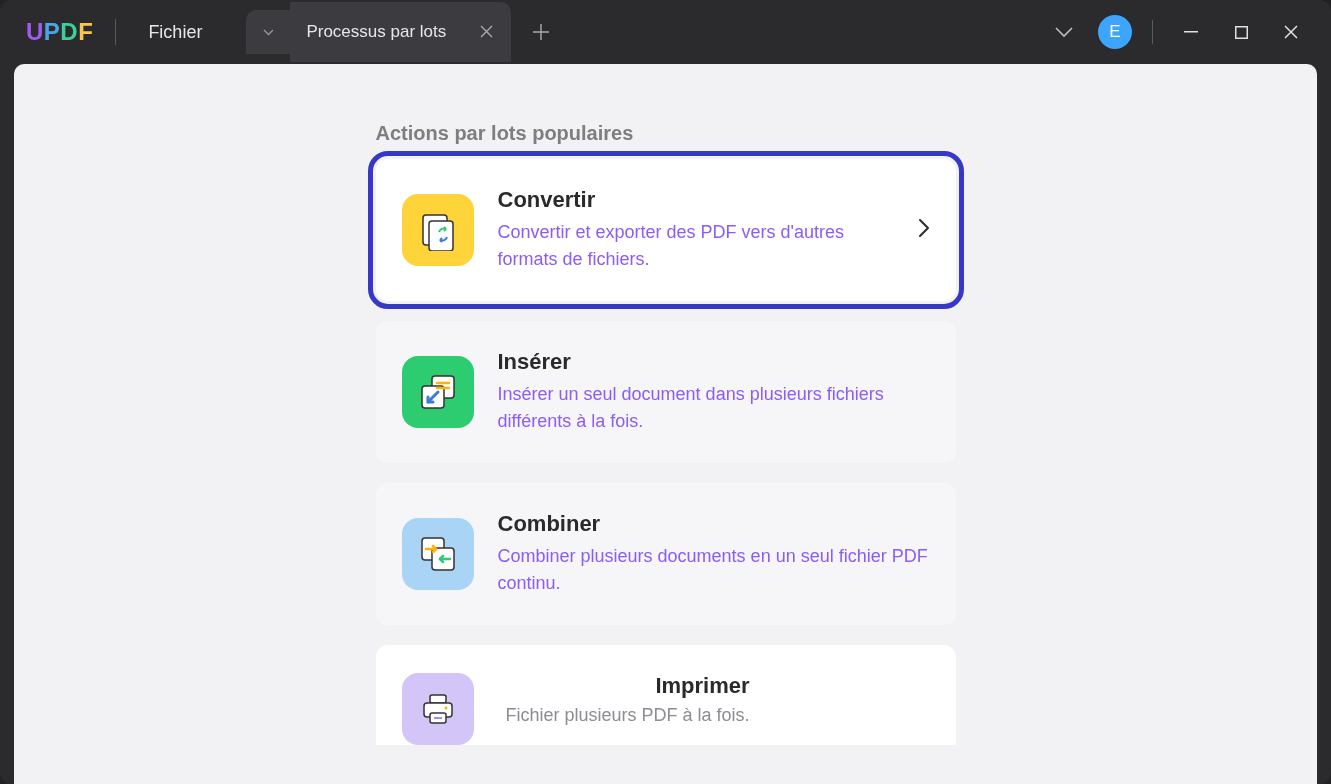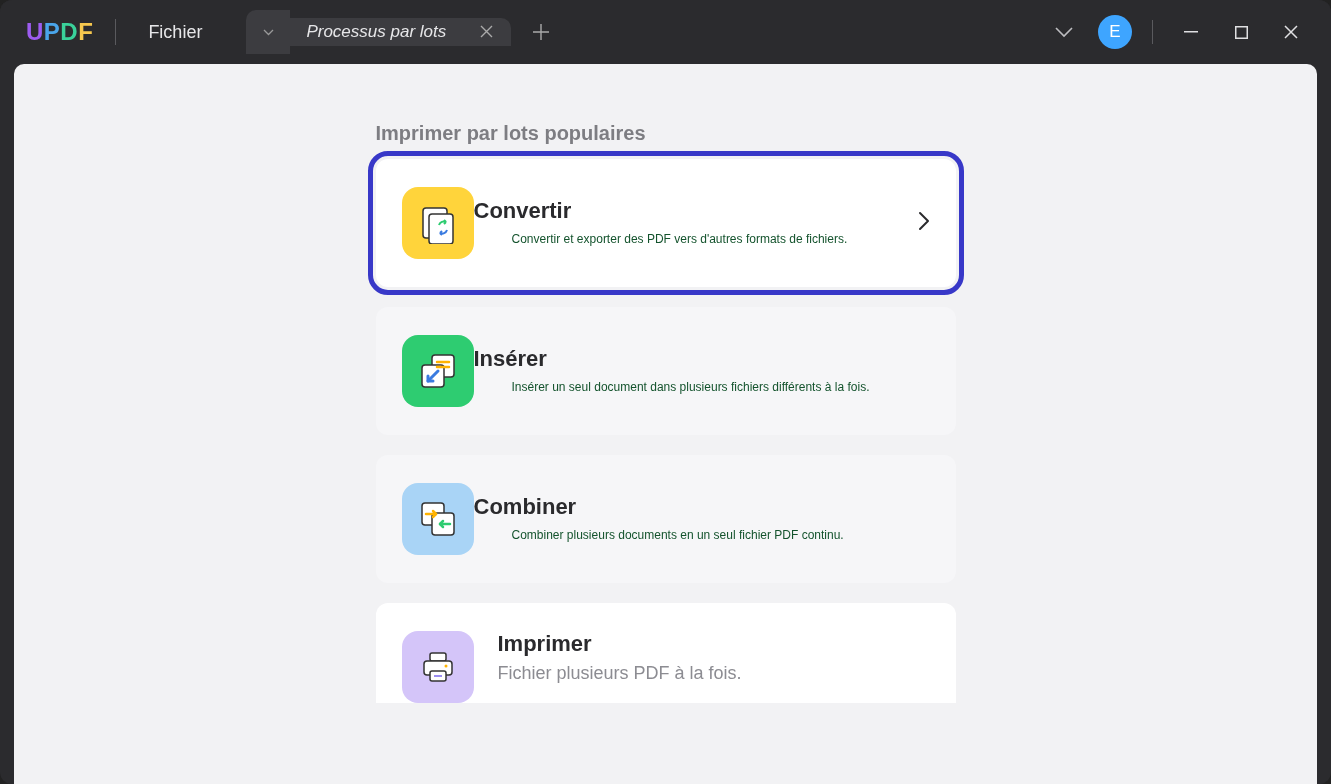--- a/index.html
+++ b/index.html
@@ -72,27 +72,26 @@
       align-items: center;
       justify-content: center;
       color: #aaa;
       cursor: pointer;
       background: #3c3c40;
       border-top-left-radius: 10px;
       border-bottom-left-radius: 0;
     }
     .tab {
       background: #3c3c40;
-      height: 28px;
+      height: 60px;
       display: flex;
       align-items: center;
       padding: 0 16px;
       border-top-right-radius: 10px;
       gap: 32px;
-      font-style: italic;
     }
     .tab-label {
       color: #e6e6e8;
       font-size: 17px;
     }
     .tab-close {
       color: #aaa;
       cursor: pointer;
       font-size: 18px;
       padding: 2px;
@@ -179,20 +178,21 @@
       font-weight: 700;
       margin-bottom: 14px;
     }
     
     .card {
       background: #fff;
       border-radius: 12px;
       padding: 28px 26px;
       display: flex;
       align-items: center;
+      gap: 24px;
       cursor: pointer;
       margin-bottom: 20px;
     }
     .card.highlighted {
       outline: 5px solid #3838c8;
       outline-offset: 3px;
     }
     .card.muted {
       background: #f6f6f8;
     }
@@ -206,43 +206,43 @@
       justify-content: center;
     }
     .card .text-area { flex: 1; }
     .card .card-title {
       font-size: 22px;
       font-weight: 700;
       color: #2a2a2d;
       margin-bottom: 6px;
     }
     .card .card-desc {
-      font-size: 12px;
-      color: #14532d;
+      font-size: 18px;
+      color: #8b5cf6;
       line-height: 1.5;
-      margin-left: 38px;
     }
     .card .chev {
       color: #2a2a2d;
       flex-shrink: 0;
     }
     
     .ic-yellow { background: #ffd43b; }
     .ic-blue   { background: #a9d4f6; }
     .ic-green  { background: #2ecc71; }
     .ic-purple { background: #d4c5f9; }
     
     .print-card { 
       background: #fff;
       border-radius: 12px 12px 0 0;
       padding: 28px 26px 0 26px;
       display: flex;
       align-items: flex-start;
-      gap: 24px;
-      cursor: pointer;
+      gap: 32px;
+      cursor: pointer;
+      text-align: right;
     }
     .print-card .icon-box {
       width: 72px;
       height: 72px;
       border-radius: 16px;
       flex-shrink: 0;
       display: flex;
       align-items: center;
       justify-content: center;
     }
@@ -319,21 +319,21 @@
           <svg width="14" height="14" viewBox="0 0 14 14">
               <path d="M1 1L13 13M13 1L1 13" stroke="#e0e0e2" stroke-width="1.5"></path>
             </svg>
         </div>
       </div>
     </div>
   </div>
 
   <div class="content-area">
     <div class="inner">
-      <div class="section-title">Imprimer par lots populaires</div>
+      <div class="section-title">Actions par lots populaires</div>
 
       <div class="card highlighted">
         <div class="icon-box ic-yellow">
           <svg width="42" height="42" viewBox="0 0 42 42" fill="none">
             <rect x="6" y="6" width="24" height="30" rx="3" fill="#fff" stroke="#333" stroke-width="1.5"></rect>
             <rect x="12" y="12" width="24" height="30" rx="3" fill="#fff" stroke="#333" stroke-width="1.5"></rect>
             <path d="M22 23 A5 5 0 0 1 29 20" stroke="#2ecc71" stroke-width="2" fill="none"></path>
             <path d="M29 20 l-2 -2 M29 20 l-2 2" stroke="#2ecc71" stroke-width="2"></path>
             <path d="M30 28 A5 5 0 0 1 23 31" stroke="#3a7be0" stroke-width="2" fill="none"></path>
             <path d="M23 31 l2 -2 M23 31 l2 2" stroke="#3a7be0" stroke-width="2"></path>

